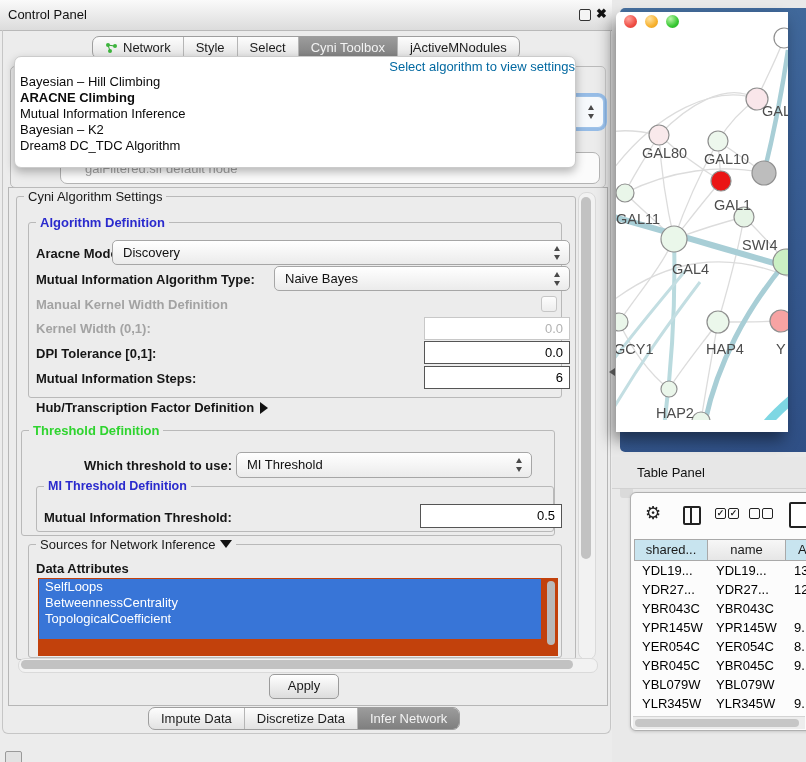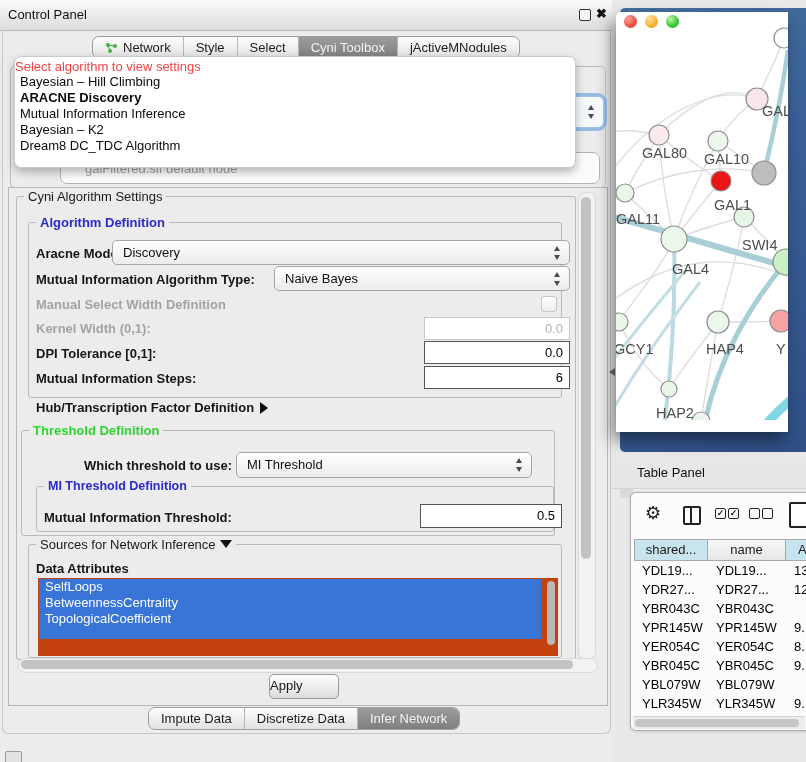--- a/index.html
+++ b/index.html
@@ -26,21 +26,21 @@
   .seg .tab:last-child{border-right:none}
   .seg .tab.sel{background:linear-gradient(#9c9c9c,#7f7f7f);color:#f3f3f3}
   .toptabs{left:92px;top:36px}
   .bottomtabs{left:148px;top:707px}
   .net-ic{width:13px;height:12px;margin-right:5px}
 
   
   .dropdown{left:14px;top:56px;width:562px;height:112px;background:#fff;
     border:1px solid #cbcbcb;border-radius:7px;z-index:60;
     box-shadow:0 4px 10px rgba(0,0,0,.28);padding-top:2px;box-sizing:border-box}
-  .dd-prompt{text-align:left;color:#ef4444;font-size:13px;height:15px;line-height:15px}
+  .dd-prompt{text-align:right;color:#0369a1;font-size:13px;height:15px;line-height:15px}
   .dd-item{font-size:13px;color:#0a0a0a;height:16px;line-height:16px;padding-left:5px}
   .dd-item.sel-bold{font-weight:bold}
 
   
   .underpanel{left:10px;top:66px;width:594px;height:120px;border:1px solid #bababa;border-radius:5px;z-index:10}
   .comboA{left:64px;top:96px;width:538px;height:30px;border-radius:6px;z-index:11;
      border:1px solid #9ec2e8;background:#f6f9fc;box-shadow:0 0 0 3px rgba(94,156,227,.6)}
   .comboB{left:60px;top:152px;width:540px;height:32px;border-radius:7px;z-index:11;
      border:1px solid #b3b3b3;background:#fbfbfb;color:#a0a0a0;font-size:13px;
      line-height:32px;padding-left:24px;box-sizing:border-box;white-space:nowrap;overflow:hidden}
@@ -77,21 +77,21 @@
   .attr-fill{height:12px;background:#3875d7;width:502px}
   .attr-scroll{position:absolute;right:2px;top:2px;width:8px;height:64px;border-radius:4px;background:#b9b9b9}
 
   
   .vscroll{left:578px;top:192px;width:16px;height:466px;background:#f2f2f2;border:1px solid #dadada;border-radius:8px}
   .vthumb{position:absolute;left:2px;top:4px;width:10px;height:362px;border-radius:6px;background:#c2c2c2}
   .hscroll{left:18px;top:658px;width:578px;height:13px;background:#f2f2f2;border:1px solid #dadada;border-radius:7px}
   .hthumb{position:absolute;left:2px;top:1px;width:552px;height:9px;border-radius:5px;background:#c2c2c2}
 
   .apply{left:269px;top:674px;width:68px;height:23px;border:1px solid #9b9b9b;border-radius:5px;
-     background:linear-gradient(#ffffff,#dcdcdc);font-size:13px;text-align:left;line-height:22px}
+     background:linear-gradient(#ffffff,#dcdcdc);font-size:13px;text-align:center;line-height:22px}
 
   .corner-ic{left:5px;top:751px;width:15px;height:14px;border:1px solid #9a9a9a;background:#e2e2e2;border-radius:2px}
   .split-arrow{left:609px;top:368px;width:0;height:0;border-top:4px solid transparent;
      border-bottom:4px solid transparent;border-right:6px solid #6b6b6b}
   .mini-thumb{left:620px;top:458px;width:13px;height:40px;background:#dadada;border-radius:3px}
 
   
   .rightbg{left:612px;top:0;width:194px;height:762px;background:#e9e9e9}
   .bluepanel{left:620px;top:8px;width:190px;height:444px;border-radius:5px;
      background:linear-gradient(150deg,#46709f 0%,#3a6096 40%,#2f4f85 100%)}
@@ -162,21 +162,21 @@
 
 <div class="abs underpanel"></div>
 <div class="abs comboA">
     <span class="updown"></span>
   </div>
 <div class="abs comboB">galFiltered.sif default node</div>
 
 <div class="abs dropdown">
   <div class="dd-prompt">Select algorithm to view settings</div>
   <div class="dd-item">Bayesian – Hill Climbing</div>
-  <div class="dd-item sel-bold">ARACNE Discovery</div>
+  <div class="dd-item sel-bold">ARACNE Climbing</div>
   <div class="dd-item">Mutual Information Inference</div>
   <div class="dd-item">Bayesian – K2</div>
   <div class="dd-item">Dream8 DC_TDC Algorithm</div>
 </div>
 
 <div class="abs sunken"></div>
 
 <div class="group" style="left:16px;top:196px;width:558px;height:462px">
   <span class="legend">Cyni Algorithm Settings</span>
 </div>
@@ -187,21 +187,21 @@
 <span class="lbl" style="left:36px;top:246px">Aracne Mode:</span>
 <div class="combo" style="left:112px;top:240px;width:458px;height:25px;line-height:23px">
   <span>Discovery</span>
   <span class="updown"></span>
 </div>
 <span class="lbl" style="left:36px;top:272px">Mutual Information Algorithm Type:</span>
 <div class="combo" style="left:274px;top:266px;width:296px;height:25px;line-height:23px">
   <span>Naive Bayes</span>
   <span class="updown"></span>
 </div>
-<span class="lbl dis" style="left:36px;top:297px">Manual Select Width Definition</span>
+<span class="lbl dis" style="left:36px;top:297px">Manual Kernel Width Definition</span>
 <span class="checkbox" style="left:541px;top:296px"></span>
 <span class="lbl dis" style="left:36px;top:321px">Kernel Width (0,1):</span>
 <div class="field dis" style="left:424px;top:317px;width:146px;height:23px;line-height:21px">0.0</div>
 <span class="lbl" style="left:36px;top:346px">DPI Tolerance [0,1]:</span>
 <div class="field" style="left:424px;top:341px;width:146px;height:23px;line-height:21px">0.0</div>
 <span class="lbl" style="left:36px;top:371px">Mutual Information Steps:</span>
 <div class="field" style="left:424px;top:366px;width:146px;height:23px;line-height:21px">6</div>
 
 <span class="lbl" style="left:36px;top:400px">
   <span>Hub/Transcription Factor Definition</span><span class="tri-right"></span>

